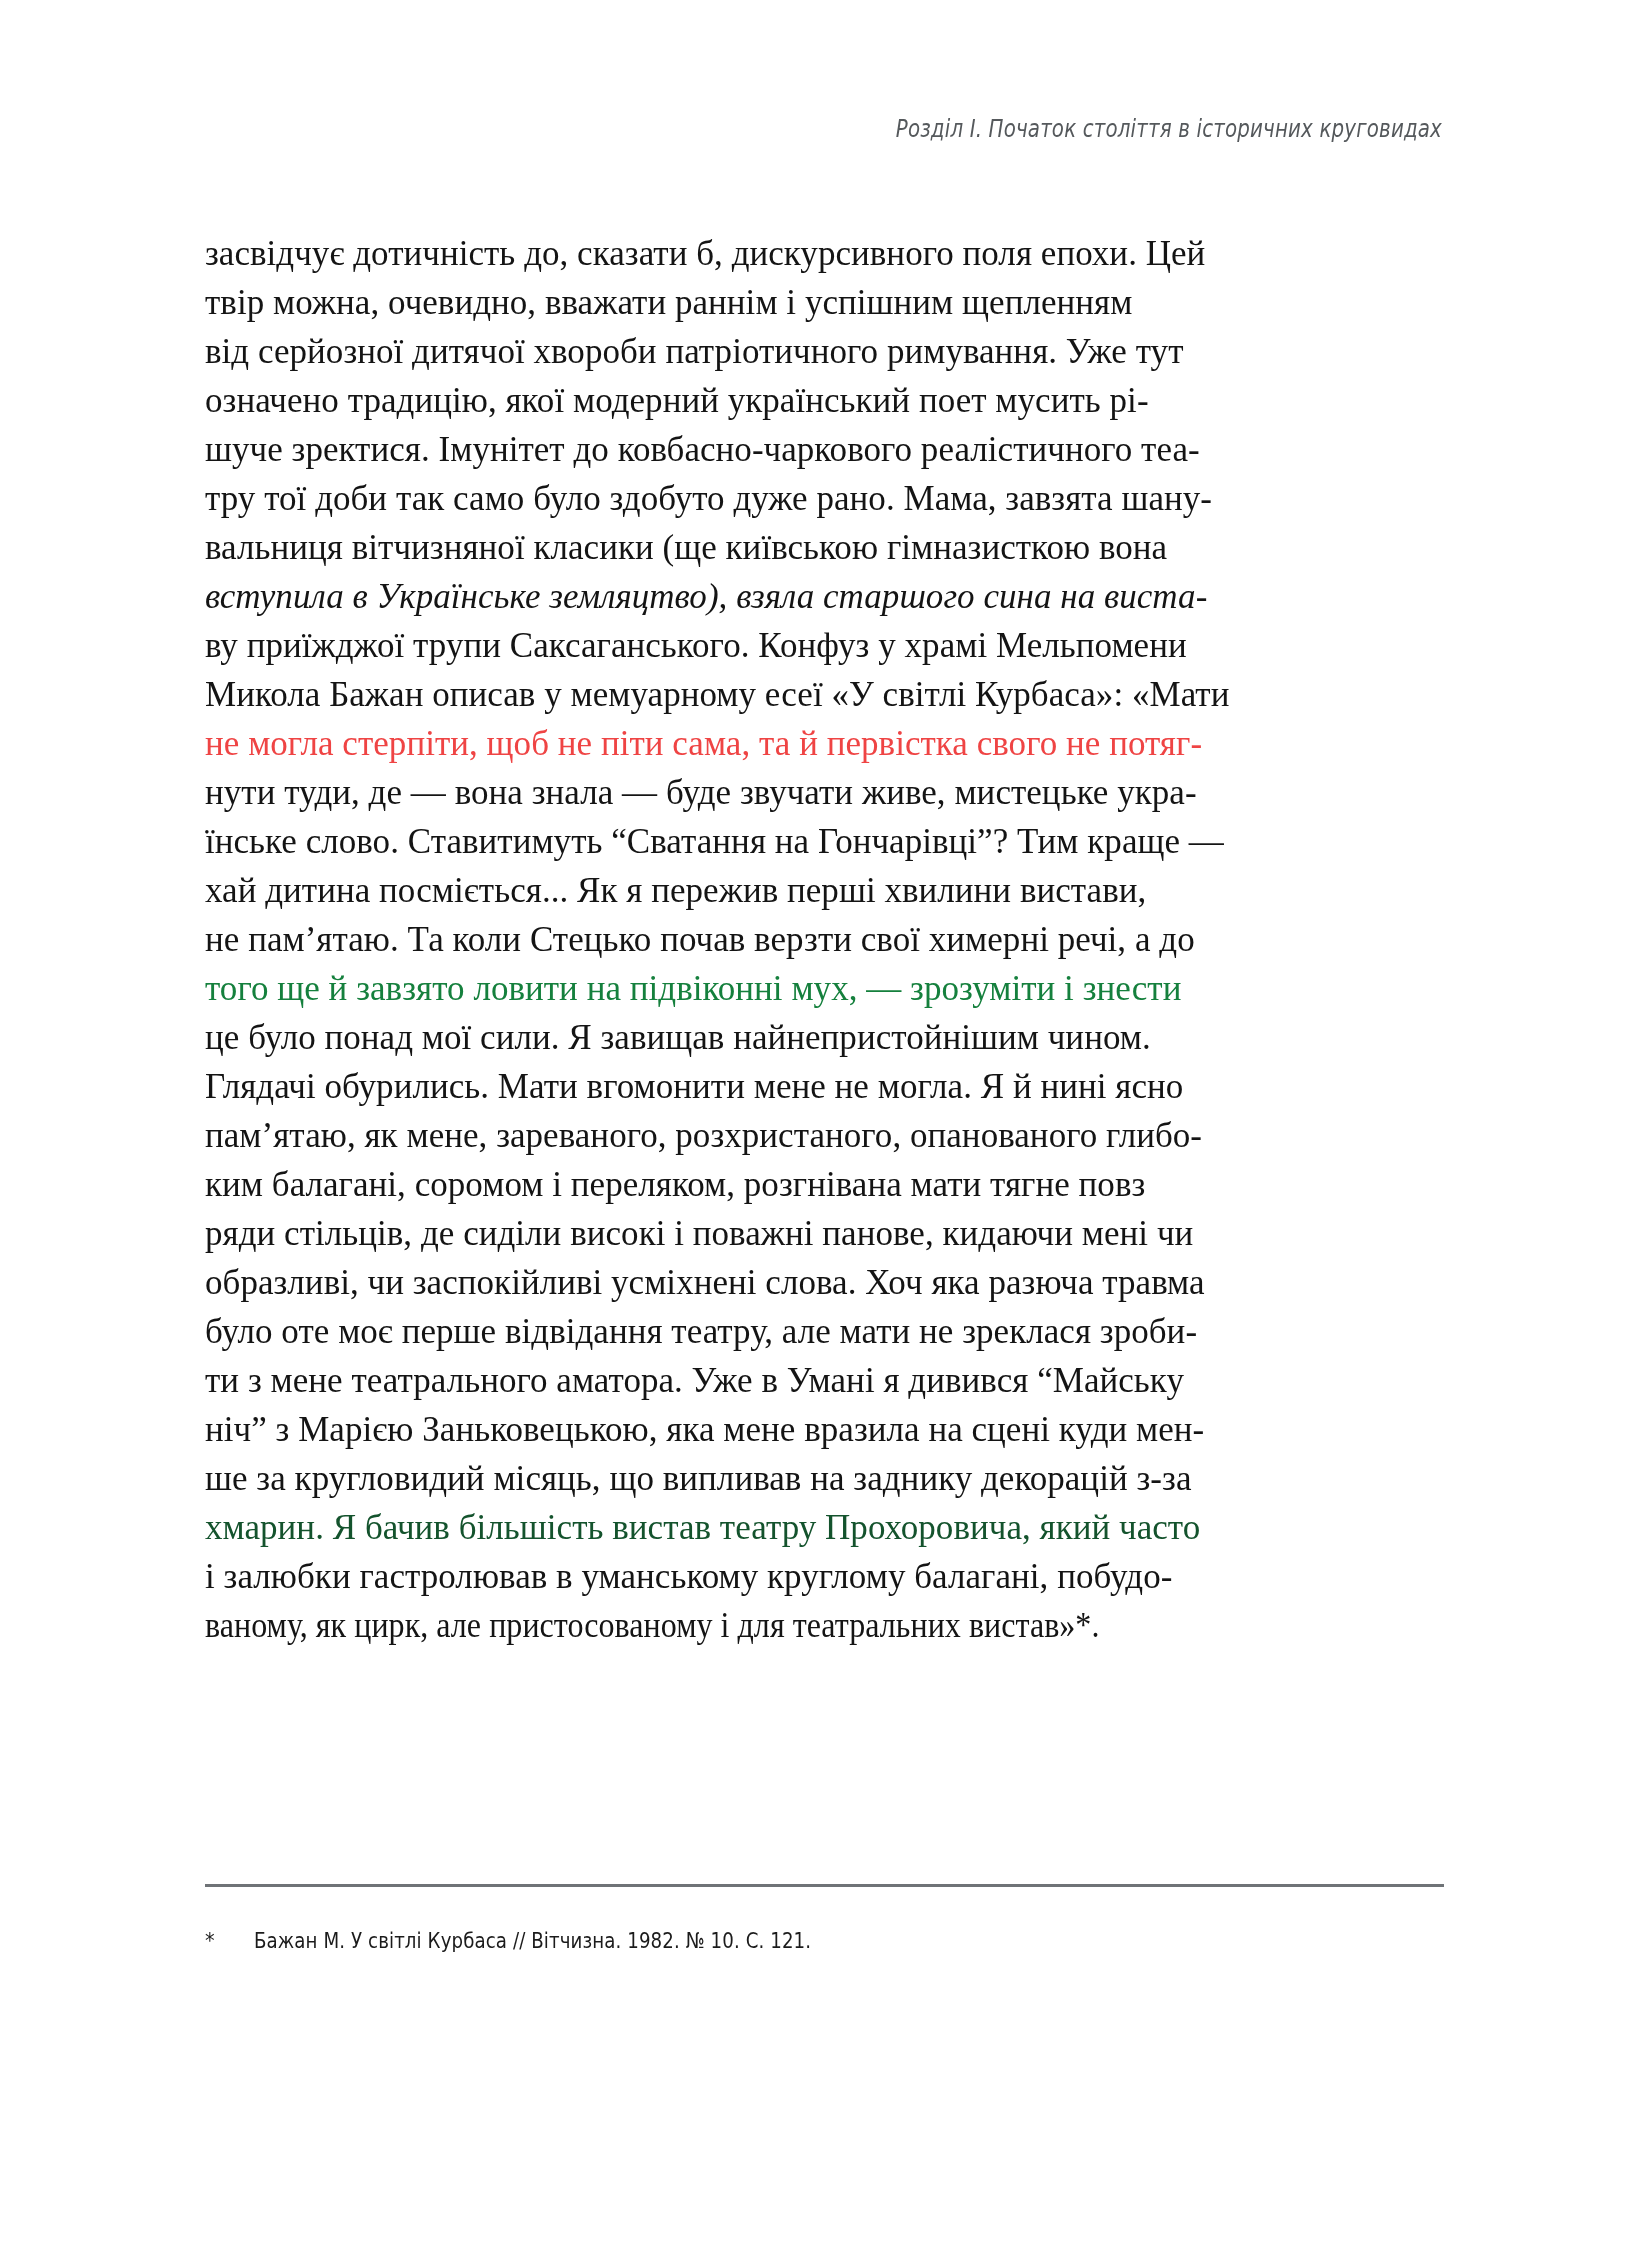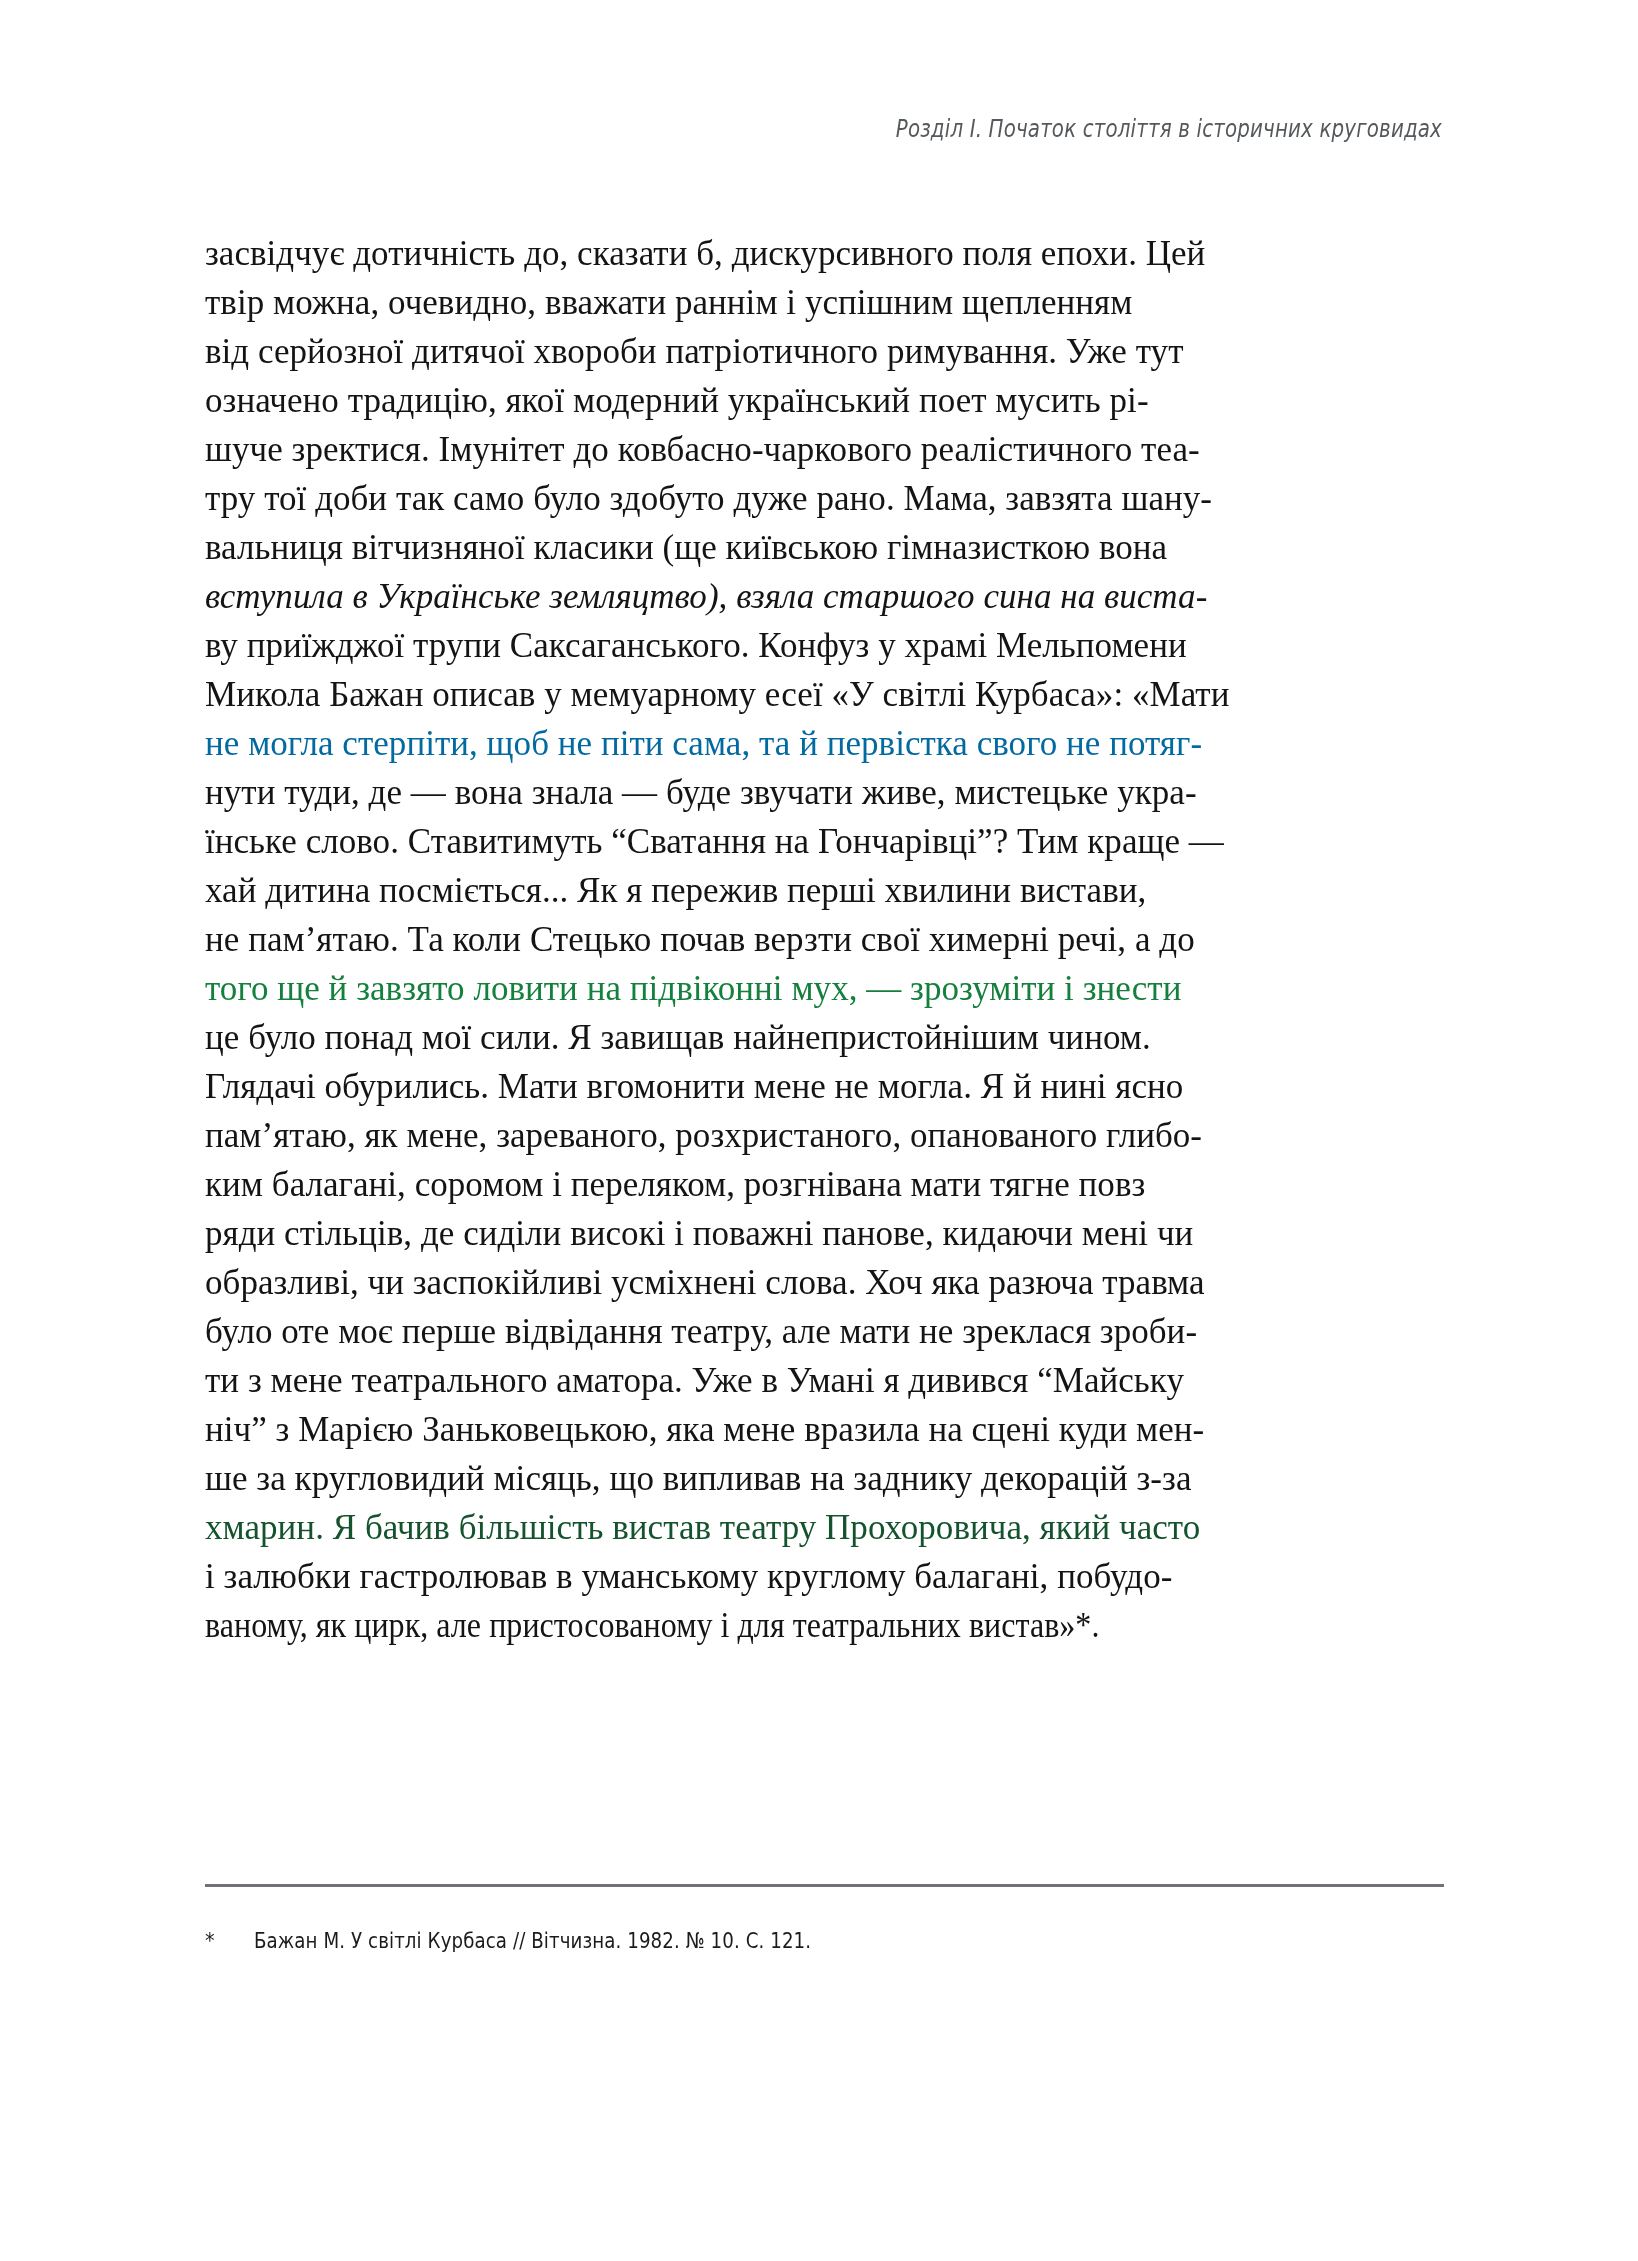--- a/index.html
+++ b/index.html
@@ -123,21 +123,21 @@
     <div class="bodyline j" style="color: rgb(20, 20, 20); transform: scaleX(1); transform-origin: 0px 50%;">засвідчує дотичність до, сказати б, дискурсивного поля епохи. Цей</div>
     <div class="bodyline j" style="color: rgb(20, 20, 20); transform: scaleX(1); transform-origin: 0px 50%;">твір можна, очевидно, вважати раннім і успішним щепленням</div>
     <div class="bodyline j" style="color: rgb(20, 20, 20); transform: scaleX(1); transform-origin: 0px 50%;">від серйозної дитячої хвороби патріотичного римування. Уже тут</div>
     <div class="bodyline j" style="color: rgb(20, 20, 20); transform: scaleX(1); transform-origin: 0px 50%;">означено традицію, якої модерний український поет мусить рі-</div>
     <div class="bodyline j" style="color: rgb(20, 20, 20); transform: scaleX(1); transform-origin: 0px 50%;">шуче зректися. Імунітет до ковбасно-чаркового реалістичного теа-</div>
     <div class="bodyline j" style="color: rgb(20, 20, 20); transform: scaleX(1); transform-origin: 0px 50%;">тру тої доби так само було здобуто дуже рано. Мама, завзята шану-</div>
     <div class="bodyline j" style="color: rgb(20, 20, 20); transform: scaleX(1); transform-origin: 0px 50%;">вальниця вітчизняної класики (ще київською гімназисткою вона</div>
     <div class="bodyline j" style="color: rgb(20, 20, 20); transform: scaleX(1); transform-origin: 0px 50%; font-style: italic;">вступила в Українське земляцтво), взяла старшого сина на виста-</div>
     <div class="bodyline j" style="color: rgb(20, 20, 20); transform: scaleX(1); transform-origin: 0px 50%;">ву приїжджої трупи Саксаганського. Конфуз у храмі Мельпомени</div>
     <div class="bodyline j" style="color: rgb(20, 20, 20); transform: scaleX(1); transform-origin: 0px 50%;">Микола Бажан описав у мемуарному есеї «У світлі Курбаса»: «Мати</div>
-    <div class="bodyline j" style="color: #0369a1; transform: scaleX(1); transform-origin: 0px 50%;">не могла стерпіти, щоб не піти сама, та й первістка свого не потяг-</div>
+    <div class="bodyline j" style="color: #ef4444; transform: scaleX(1); transform-origin: 0px 50%;">не могла стерпіти, щоб не піти сама, та й первістка свого не потяг-</div>
     <div class="bodyline j" style="color: rgb(20, 20, 20); transform: scaleX(1); transform-origin: 0px 50%;">нути туди, де — вона знала — буде звучати живе, мистецьке укра-</div>
     <div class="bodyline j" style="color: rgb(20, 20, 20); transform: scaleX(1); transform-origin: 0px 50%;">їнське слово. Ставитимуть “Сватання на Гончарівці”? Тим краще —</div>
     <div class="bodyline j" style="color: rgb(20, 20, 20); transform: scaleX(1); transform-origin: 0px 50%;">хай дитина посміється... Як я пережив перші хвилини вистави,</div>
     <div class="bodyline j" style="color: rgb(20, 20, 20); transform: scaleX(1); transform-origin: 0px 50%;">не пам’ятаю. Та коли Стецько почав верзти свої химерні речі, а до</div>
     <div class="bodyline j" style="color: #15803d; transform: scaleX(1); transform-origin: 0px 50%;">того ще й завзято ловити на підвіконні мух, — зрозуміти і знести</div>
     <div class="bodyline j" style="color: rgb(20, 20, 20); transform: scaleX(1); transform-origin: 0px 50%;">це було понад мої сили. Я завищав найнепристойнішим чином.</div>
     <div class="bodyline j" style="color: rgb(20, 20, 20); transform: scaleX(1); transform-origin: 0px 50%;">Глядачі обурились. Мати вгомонити мене не могла. Я й нині ясно</div>
     <div class="bodyline j" style="color: rgb(20, 20, 20); transform: scaleX(1); transform-origin: 0px 50%;">пам’ятаю, як мене, зареваного, розхристаного, опанованого глибо-</div>
     <div class="bodyline j" style="color: rgb(20, 20, 20); transform: scaleX(1); transform-origin: 0px 50%;">ким балагані, соромом і переляком, розгнівана мати тягне повз</div>
     <div class="bodyline j" style="color: rgb(20, 20, 20); transform: scaleX(1); transform-origin: 0px 50%;">ряди стільців, де сиділи високі і поважні панове, кидаючи мені чи</div>

